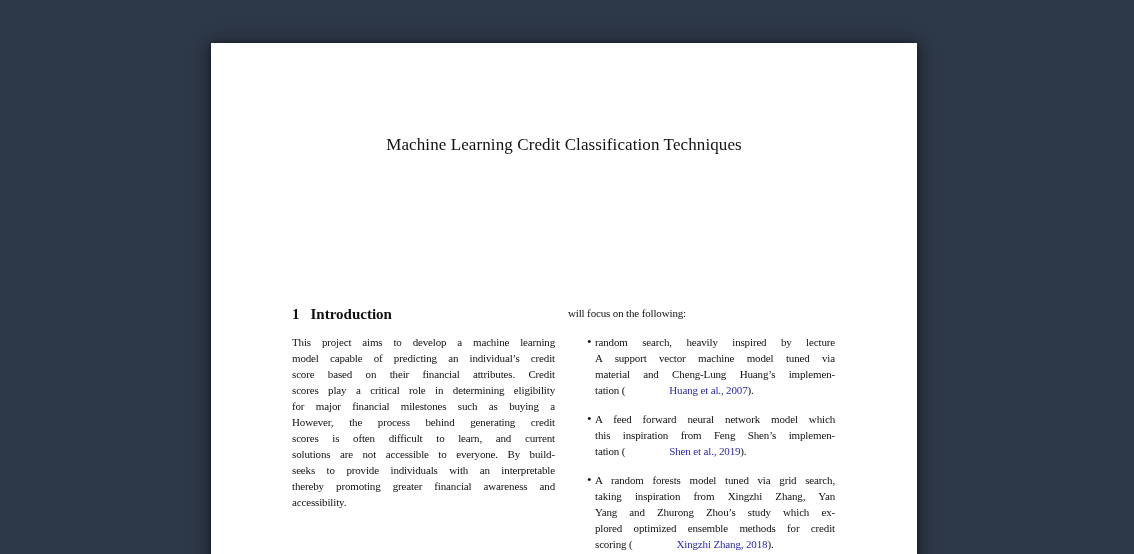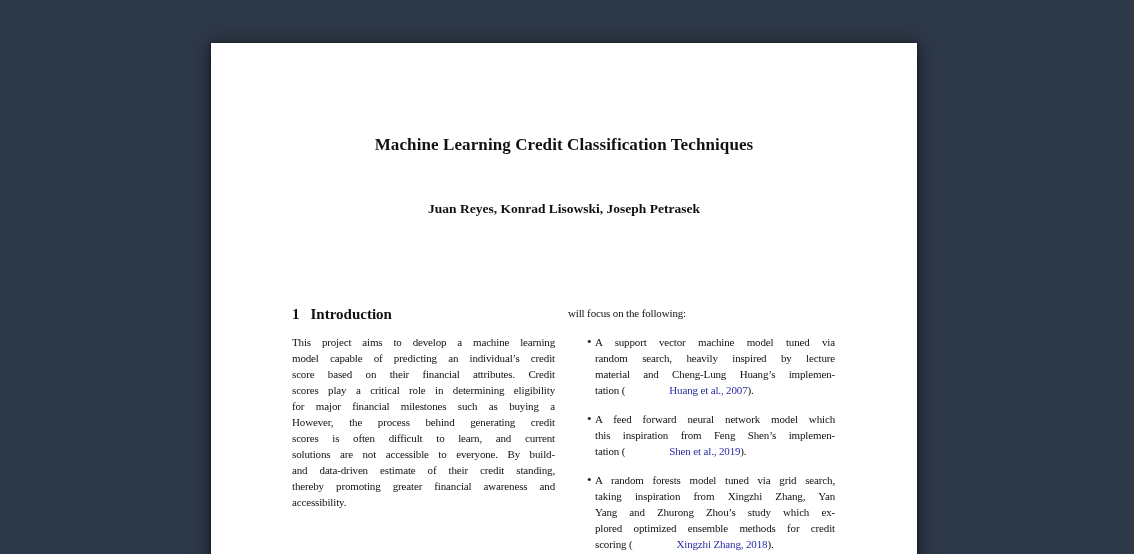--- a/index.html
+++ b/index.html
@@ -24,21 +24,21 @@
     box-shadow: 0 2px 18px rgba(0,0,0,0.55), 0 0 4px rgba(0,0,0,0.35);
     color: var(--body-text, #111111);
   }
   .paper-title {
     position: absolute;
     top: 92px;
     left: 0;
     width: 706px;
     text-align: center;
     font-size: 17px;
-    font-weight: bold;
+    font-weight: normal;
     margin: 0;
     letter-spacing: 0.1px;
   }
   .paper-authors {
     position: absolute;
     top: 158px;
     left: 0;
     width: 706px;
     text-align: center;
     font-size: 13.5px;
@@ -91,49 +91,48 @@
   }
 </style>
 </head>
 <body>
 
 <div class="screen" style="--canvas-bg: #2d3848; --page-bg: #ffffff; --body-text: #111111; --cite-color: #2b2ba6;">
   <div class="page">
 
     <h1 class="paper-title">Machine Learning Credit Classification Techniques</h1>
 
-    <div class="paper-authors">Juan Reyes, Konrad Lisowski, Joseph Petrasek</div>
 
     <div class="col col-left">
       <div class="section-heading">
         <span>1</span>
         <span>Introduction</span>
       </div>
       <div id="left-lines">
           <div class="tline">This project aims to develop a machine learning</div>
           <div class="tline">model capable of predicting an individual’s credit</div>
           <div class="tline">score based on their financial attributes. Credit</div>
           <div class="tline">scores play a critical role in determining eligibility</div>
           <div class="tline">for major financial milestones such as buying a</div>
           <div class="tline">However, the process behind generating credit</div>
           <div class="tline">scores is often difficult to learn, and current</div>
           <div class="tline">solutions are not accessible to everyone. By build-</div>
-          <div class="tline">and data-driven estimate of their credit standing,</div>
+          <div class="tline">seeks to provide individuals with an interpretable</div>
           <div class="tline">thereby promoting greater financial awareness and</div>
           <div class="tline tlast">accessibility.</div>
         </div>
     </div>
 
     <div class="col col-right">
       <div class="tline tlast lead-line">will focus on the following:</div>
       <div id="bullet-list">
           <div class="bullet-item">
             <span class="bullet-marker">•</span>
+            <div class="tline">random search, heavily inspired by lecture</div>
             <div class="tline">A support vector machine model tuned via</div>
-            <div class="tline">random search, heavily inspired by lecture</div>
             <div class="tline">material and Cheng-Lung Huang’s implemen-</div>
             <div class="tline tlast">tation (<span class="cite">Huang et al., 2007</span>).</div>
           </div>
           <div class="bullet-item">
             <span class="bullet-marker">•</span>
             <div class="tline">A feed forward neural network model which</div>
             <div class="tline">this inspiration from Feng Shen’s implemen-</div>
             <div class="tline tlast">tation (<span class="cite">Shen et al., 2019</span>).</div>
           </div>
           <div class="bullet-item">

